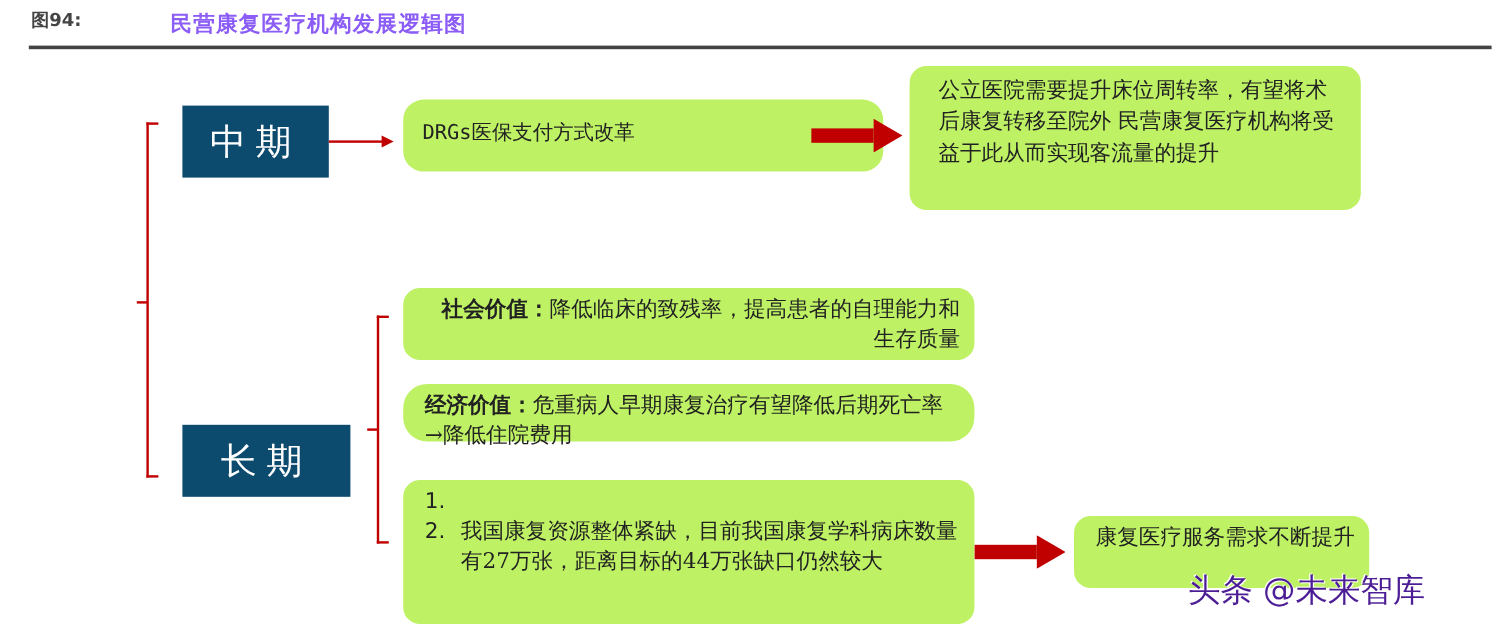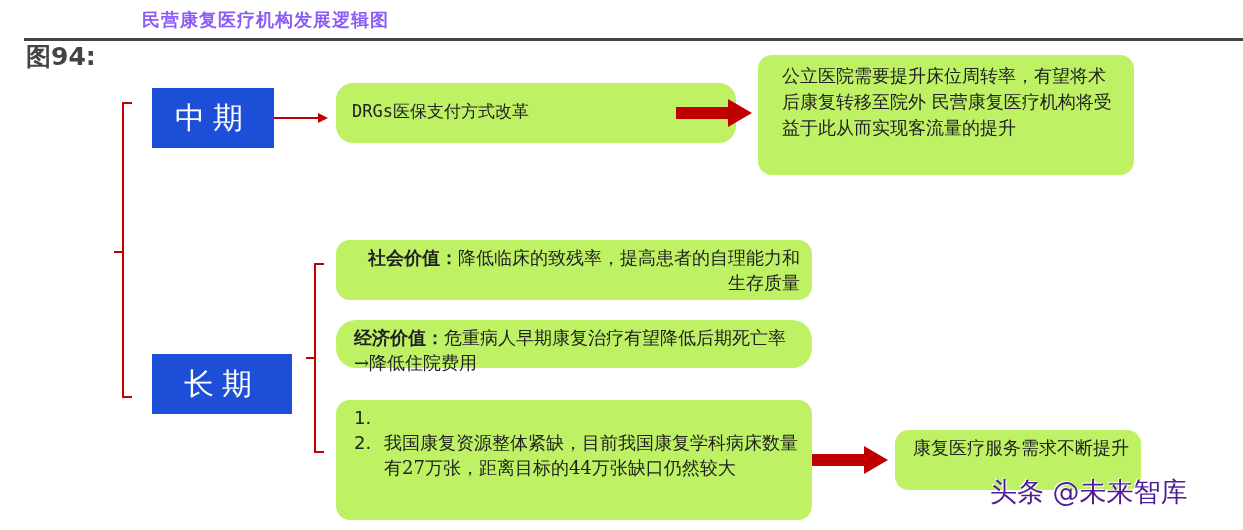--- a/index.html
+++ b/index.html
@@ -1,24 +1,24 @@
 <!DOCTYPE html>
 <html><head>
   <meta charset="utf-8">
   <style>
     html, body { margin: 0; padding: 0; background: #ffffff; }
     body { width: 1243px; height: 530px; position: relative; overflow: hidden;
       font-family: "DejaVu Serif", "Liberation Serif", serif; color: #222; }
     .title-bar { position: absolute; left: 24px; top: 4px; height: 34px; width: 1219px;
       border-bottom: 3px solid #444; }
     .title-fig { position: absolute; left: 2px; top: 4px; font-family: "DejaVu Sans", sans-serif;
-      font-weight: bold; font-size: 25px; color: #444; margin-top: 32px; }
+      font-weight: bold; font-size: 15px; color: #444; }
     .title-text { position: absolute; left: 118px; top: 4px; font-family: "DejaVu Sans", sans-serif;
       font-weight: bold; font-size: 18px; color: #8b5cf6; letter-spacing: 1px; }
-    .phase { position: absolute; background: #1d4ed8; color: #fff; display: flex;
+    .phase { position: absolute; background: #0c4a6e; color: #fff; display: flex;
       align-items: center; justify-content: center; font-size: 30px; letter-spacing: 8px; font-family: Liberation Mono, monospace; }
     .box { position: absolute; background: #bef264; border-radius: 14px; box-sizing: border-box;
       font-size: 18px; line-height: 25px; color: #222; }
     .box b { font-weight: bold; }
     .bracket { position: absolute; border: 2px solid #c00000; border-right: none; box-sizing: border-box; }
     .tick { position: absolute; height: 2px; background: #c00000; }
     .thin-arrow-line { position: absolute; height: 2px; background: #c00000; }
     .thin-arrow-head { position: absolute; width: 0; height: 0; border-top: 5px solid transparent;
       border-bottom: 5px solid transparent; border-left: 10px solid #c00000; }
     .fat-arrow { position: absolute; }

